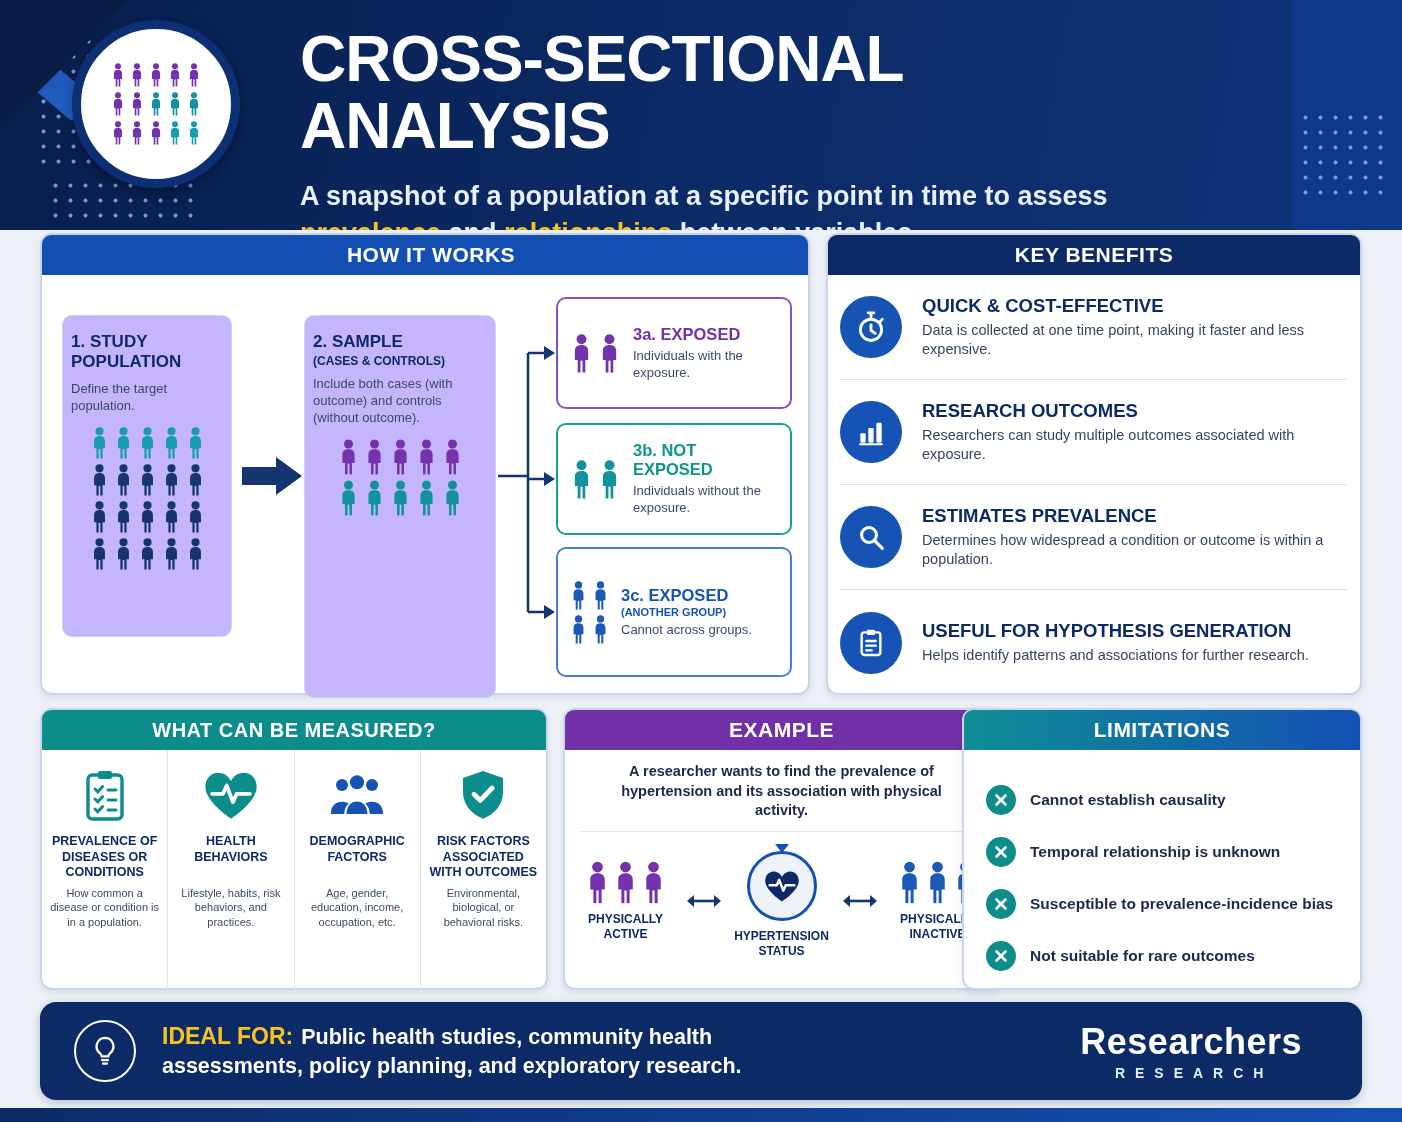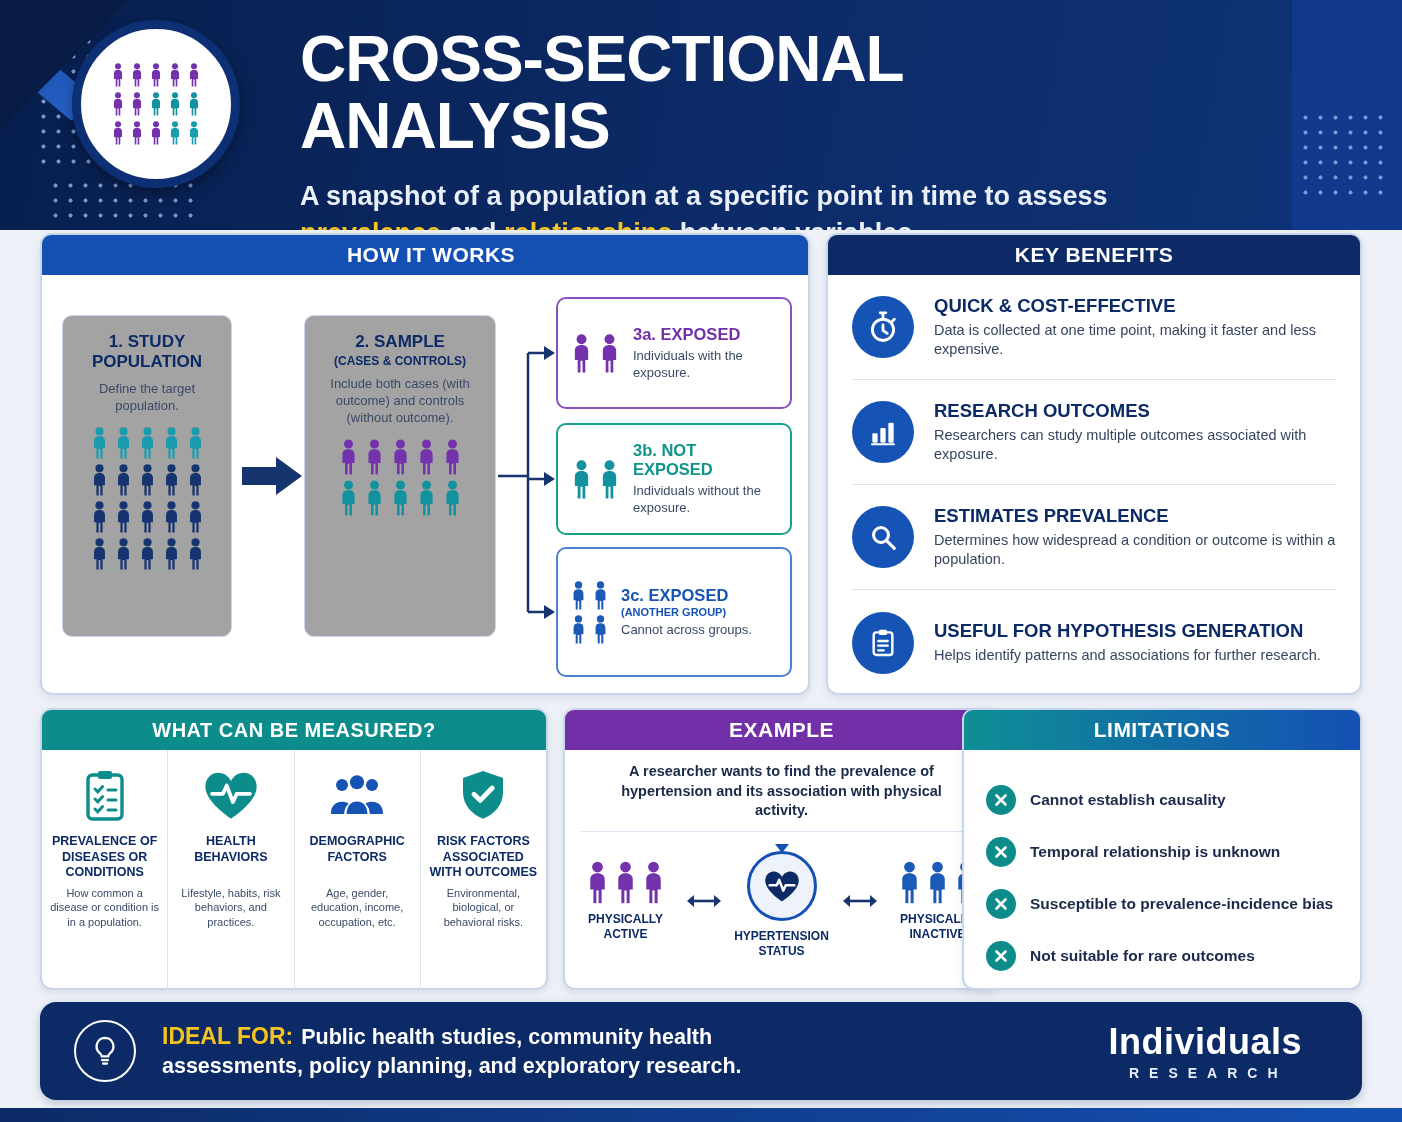--- a/index.html
+++ b/index.html
@@ -36,24 +36,24 @@
 
   
   .panel { position:absolute; background:#fff; border:2px solid #c9d6ea; border-radius:12px;
     box-shadow:0 3px 10px rgba(20,40,90,.10); }
   .panel-head { height:40px; border-radius:9px 9px 0 0; display:flex; align-items:center; justify-content:center;
     color:#fff; font-weight:800; font-size:21px; letter-spacing:.5px; }
 
   
   .how-panel { left:40px; top:233px; width:770px; height:462px; }
   .how-head { background:#1450b4;padding-left:12px; }
-  .step-box { position:absolute; background:#a3a3a3; border:1.5px solid #c7d6ec; border-radius:10px;
-    padding:16px 8px 10px; text-align:center; }
+  .step-box { position:absolute; background:#c4b5fd; border:1.5px solid #c7d6ec; border-radius:10px;
+    padding:16px 8px 10px; }
   .step1 { left:20px; top:80px; width:170px; height:322px; }
-  .step2 { left:262px; top:80px; width:192px; height:322px; }
+  .step2 { left:262px; top:80px; width:192px; height:383px; }
   .step-title { font-size:17px; font-weight:800; color:#0c2a66; line-height:1.2; }
   .step-sub { font-size:12px; font-weight:800; color:#0c2a66; margin-top:2px; }
   .step-desc { font-size:13px; color:#3a4a66; line-height:1.3; margin-top:8px; }
   .people-grid { margin-top:12px; display:flex; flex-direction:column; gap:5px; align-items:center; }
   .p-row { display:flex; gap:5px; justify-content:center; }
   .how-connectors { position:absolute; inset:0; pointer-events:none; }
   .outcome { position:absolute; left:514px; width:236px; background:#fff; border:2px solid; border-radius:10px;
     padding:10px 12px; display:flex; gap:12px; align-items:center; text-align:left; }
   .outcome .people-grid { margin-top:0; }
   .outcome-a { top:62px;  height:112px; border-color:#8a4fc0; }
@@ -62,21 +62,21 @@
   .outcome-title { font-size:16.5px; font-weight:800; }
   .outcome-a .outcome-title { color:#7130a8; }
   .outcome-b .outcome-title { color:#0e9488; }
   .outcome-c .outcome-title { color:#1553b5; }
   .outcome-sub { font-size:11px; font-weight:800; color:#1553b5; margin-top:1px; }
   .outcome-desc { font-size:13px; color:#3a4a66; line-height:1.3; margin-top:4px; }
 
   
   .benefits-panel { left:826px; top:233px; width:536px; height:462px; }
   .benefits-head { background:#0c2a66; }
-  .benefit-row { display:flex; align-items:center; gap:20px; height:105px; margin:0 24px;
+  .benefit-row { display:flex; align-items:center; gap:20px; height:105px; margin:0 12px;
     border-bottom:1px solid #d9e2f0; }
   .benefit-row:last-child { border-bottom:none; }
   .benefit-icon { flex:0 0 62px; width:62px; height:62px; border-radius:50%; background:#1553b5;
     display:flex; align-items:center; justify-content:center; }
   .benefit-title { font-size:18.5px; font-weight:800; color:#0c2a66; }
   .benefit-desc { font-size:14.5px; color:#36455f; line-height:1.3; margin-top:4px; }
 
   
   .measured-panel { left:40px; top:708px; width:508px; height:282px; }
   .measured-head { background:#0d8c8c; font-size:20px; }
@@ -615,19 +615,19 @@
     <div class="bulb-circle">
       <svg width="30" height="34" viewBox="0 0 24 26" fill="none" stroke="#fff" stroke-width="1.8" stroke-linecap="round">
         <path d="M12 2.5a6.8 6.8 0 00-4.2 12.1c.9.8 1.4 1.7 1.6 2.6h5.2c.2-.9.7-1.8 1.6-2.6A6.8 6.8 0 0012 2.5z"></path>
         <path d="M9.6 20.2h4.8M10.4 23h3.2"></path>
       </svg>
     </div>
     <div class="ideal-text">
       <span class="ideal-label">IDEAL FOR:</span><span>Public health studies, community health assessments, policy planning, and exploratory research.</span>
     </div>
     <div class="logo">
-      <div class="logo-name">Individuals</div>
+      <div class="logo-name">Researchers</div>
       <div class="logo-sub">RESEARCH</div>
     </div>
   </div>
 
   <div class="bottom-strip"></div>
 </div>
 
 </body></html>

